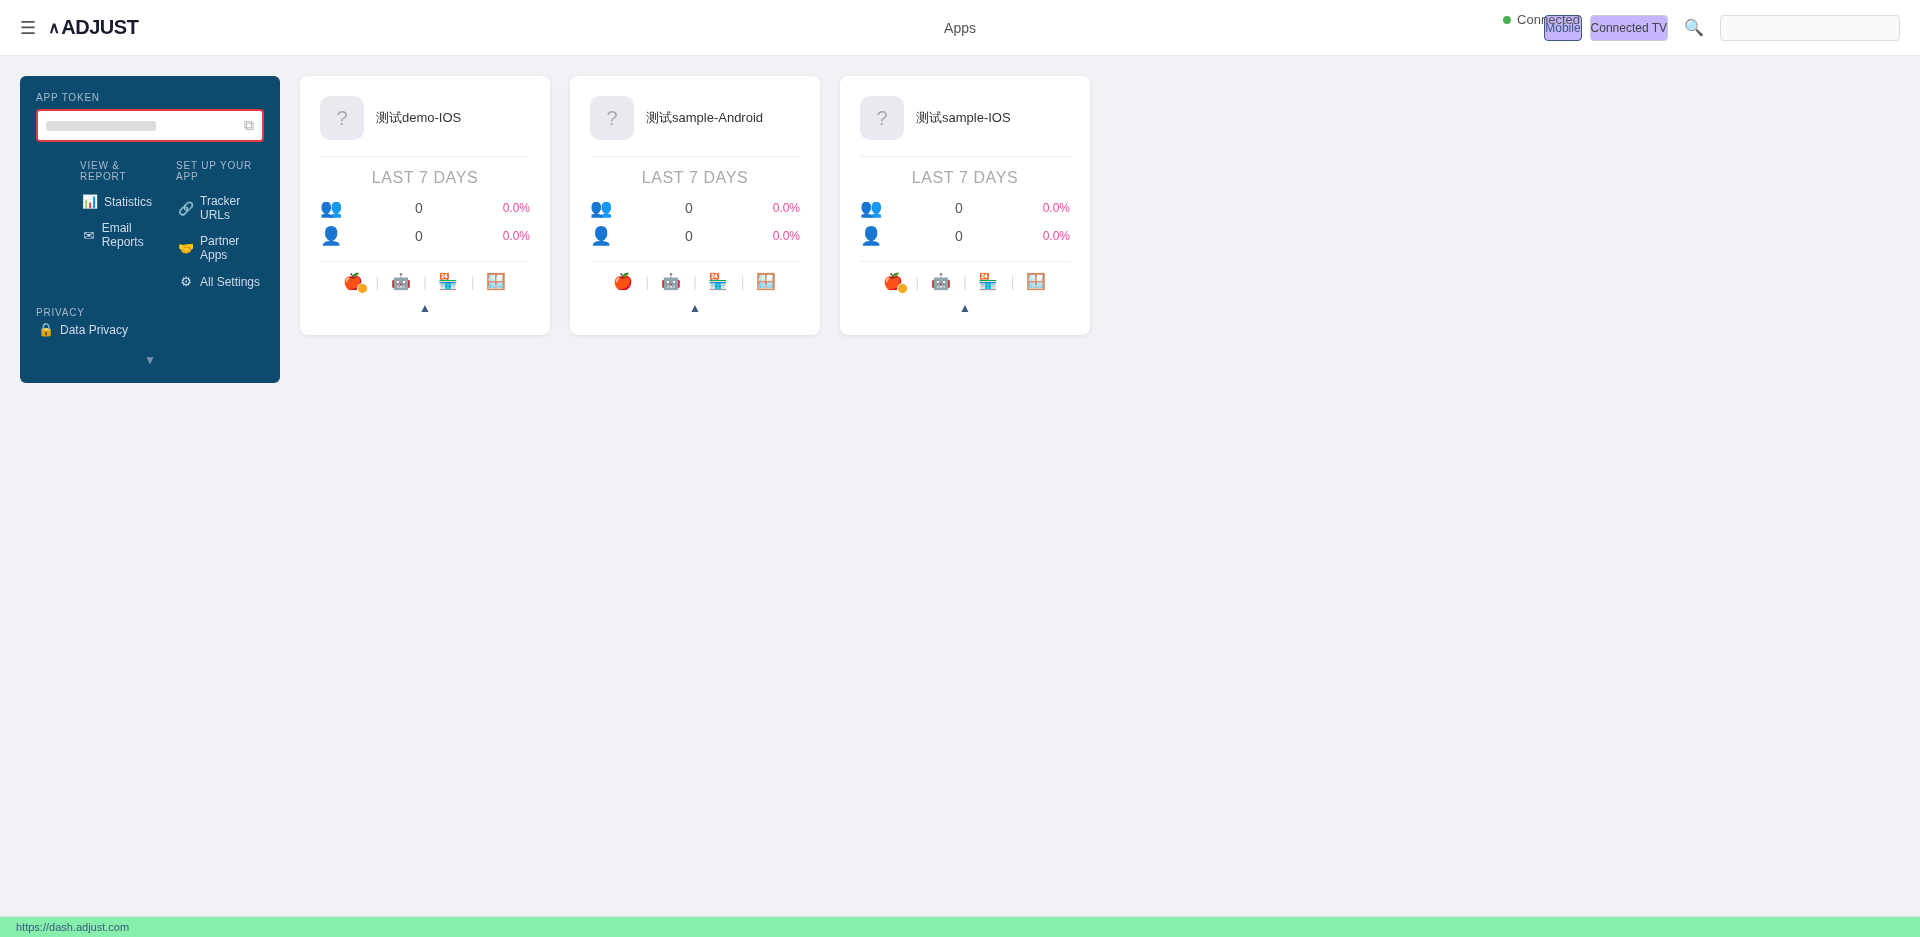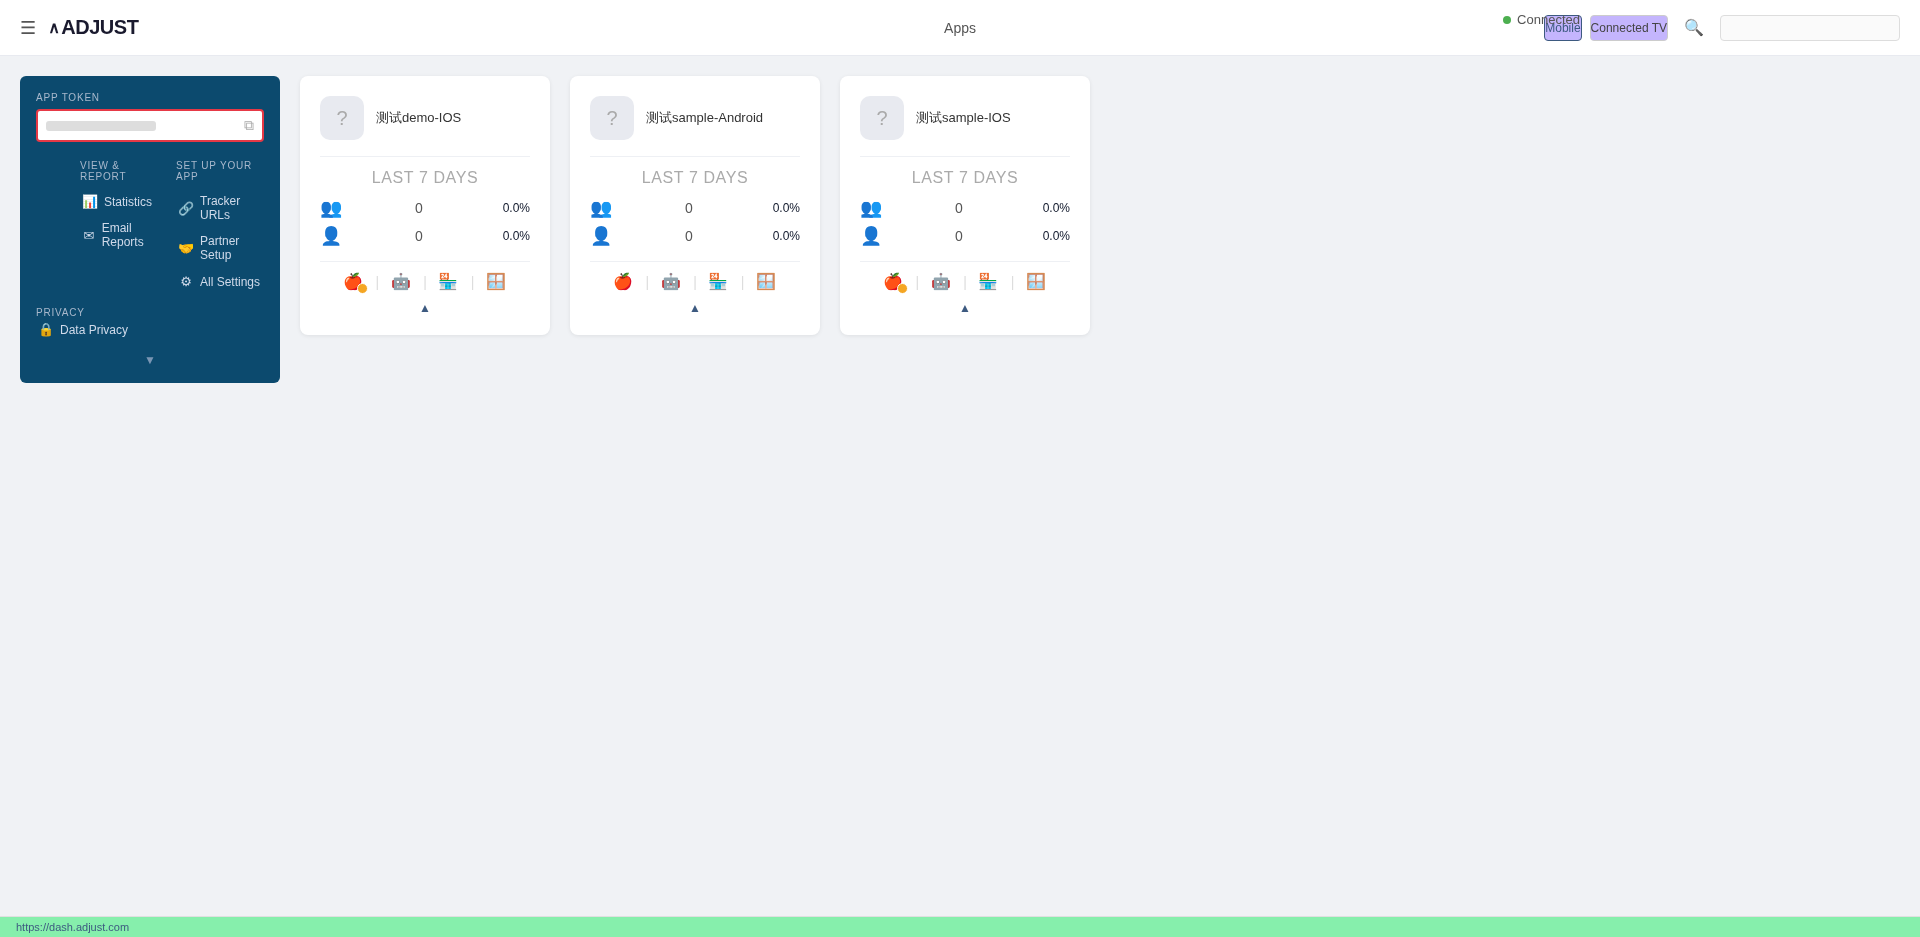--- a/index.html
+++ b/index.html
@@ -237,21 +237,21 @@
       flex: 1;
       text-align: center;
     }
     .stats-pct {
       font-size: 12px;
       color: #4caf50;
       width: 40px;
       text-align: right;
     }
     .stats-pct.zero {
-      color: #0f172a;
+      color: #ec4899;
     }
     .platform-row {
       display: flex;
       align-items: center;
       justify-content: center;
       gap: 12px;
       margin-top: 14px;
       padding-top: 10px;
       border-top: 1px solid #eef0f4;
     }
@@ -372,21 +372,21 @@
         </div>
       </div>
       <div class="sidebar-col">
         <div class="section-label">SET UP YOUR APP</div>
         <div class="sidebar-item">
           <span class="si-icon">🔗</span>
           <span>Tracker URLs</span>
         </div>
         <div class="sidebar-item">
           <span class="si-icon">🤝</span>
-          <span>Partner Setup</span>
+          <span>Partner Apps</span>
         </div>
         <div class="sidebar-item">
           <span class="si-icon">⚙</span>
           <span>All Settings</span>
         </div>
       </div>
     </div>
 
     <div class="privacy-label">PRIVACY</div>
     <div class="sidebar-item">

